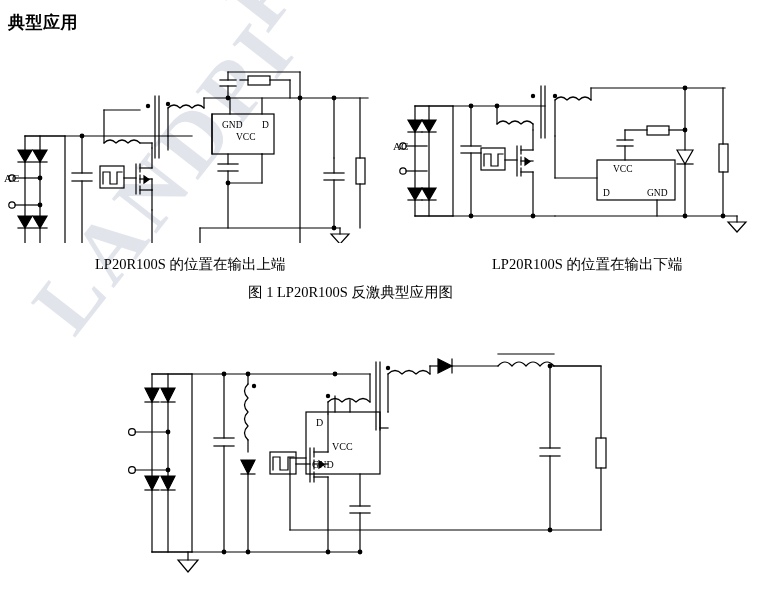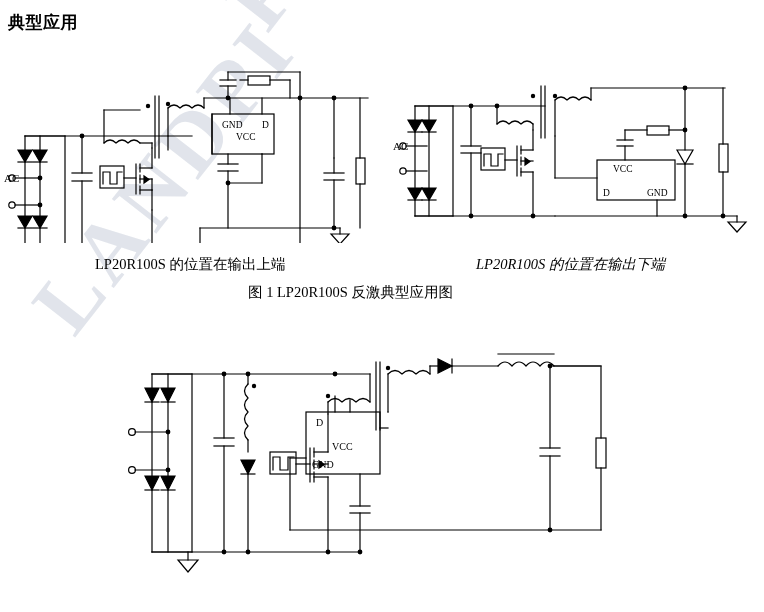--- a/index.html
+++ b/index.html
@@ -318,21 +318,21 @@
       <line x1="352" y1="178" x2="352" y2="184"></line>
       <polygon points="343,184 361,184 352,194" fill="none"></polygon>
     </g>
     <text x="8" y="112" font-size="11" fill="#000">AC</text>
     <text x="228" y="134" font-size="9.5" fill="#000">VCC</text>
     <text x="218" y="158" font-size="9.5" fill="#000">D</text>
     <text x="262" y="158" font-size="9.5" fill="#000">GND</text>
   </svg>
 
   <div class="sub-caption" style="left:95px; top:255px;">LP20R100S 的位置在输出上端</div>
-  <div class="sub-caption" style="left:476px; top:255px;font-style:italic;">LP20R100S 的位置在输出下端</div>
+  <div class="sub-caption" style="left:492px; top:255px;">LP20R100S 的位置在输出下端</div>
 
   <div class="fig-caption" style="left:248px; top:283px;">图 1   LP20R100S 反激典型应用图</div>
 
   <svg class="schematic" style="left:120px; top:340px;" width="540" height="240" viewBox="0 0 540 240">
     <g stroke="#000" stroke-width="1.2" fill="none" stroke-linecap="square">
 
       <circle cx="12" cy="92" r="3.4" fill="#fff"></circle>
       <circle cx="12" cy="130" r="3.4" fill="#fff"></circle>
       <line x1="15" y1="92" x2="48" y2="92"></line>
       <line x1="15" y1="130" x2="48" y2="130"></line>

